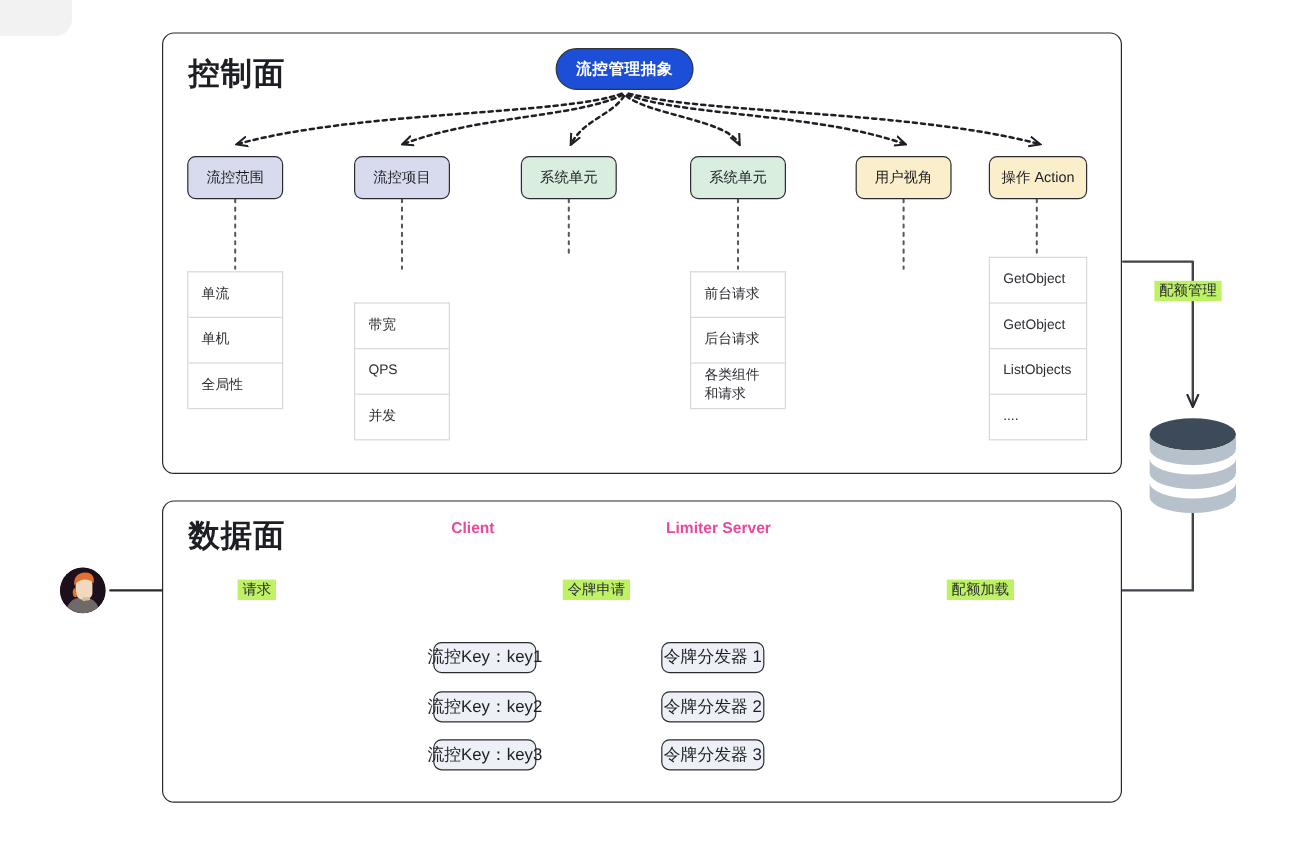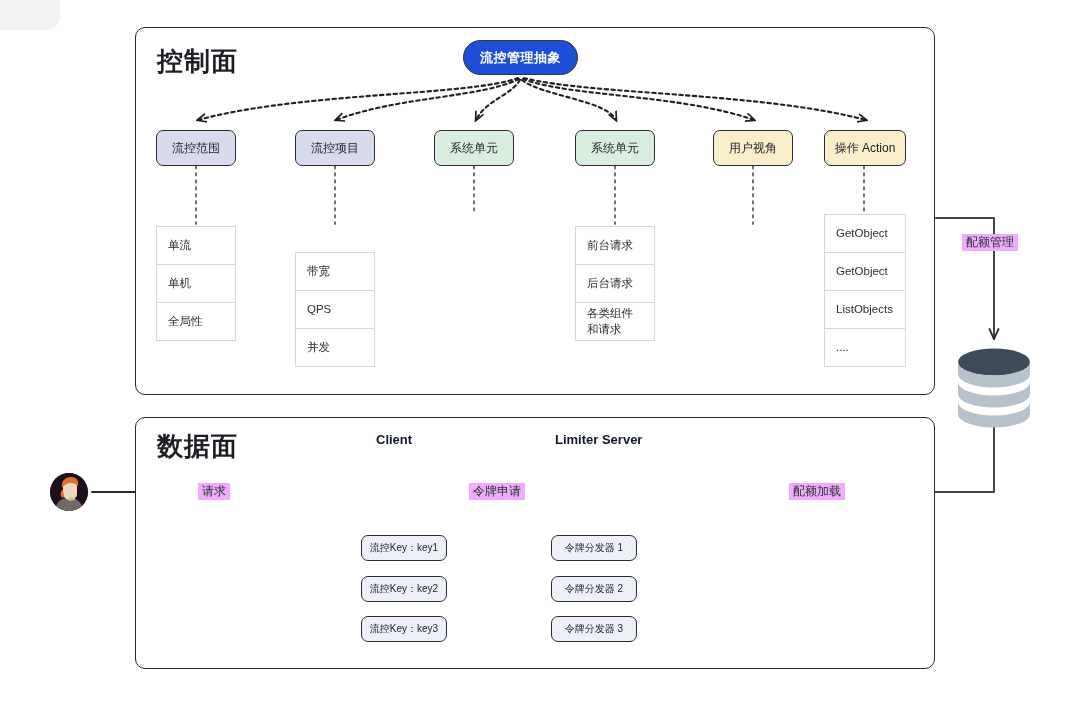--- a/index.html
+++ b/index.html
@@ -117,37 +117,37 @@
     font-size: 11.5px;
     color: #2b2e33;
     line-height: 1.35;
   }
 
   
   .node-label {
     position: absolute;
     font-size: 13px;
     font-weight: 700;
-    color: #0f172a;
+    color: #ec4899;
     white-space: nowrap;
   }
   .edge-label {
     position: absolute;
     font-size: 12px;
     color: #2b2e33;
     white-space: nowrap;
-    background: #f0abfc;
+    background: #bef264;
     padding: 0 4px;
   }
   .pill {
     position: absolute;
     border: 1.4px solid #2a2c31;
     border-radius: 7px;
     background: #eef0f7;
-    font-size: 10px;
+    font-size: 14px;
     color: #1d1f24;
     display: flex;
     align-items: center;
     justify-content: center;
     box-sizing: border-box;
     white-space: nowrap;
   }
   .pill.key  { left: 361px; width: 86px; height: 26px; }
   .pill.disp { left: 551px; width: 86px; height: 26px; justify-content: center; }
 

